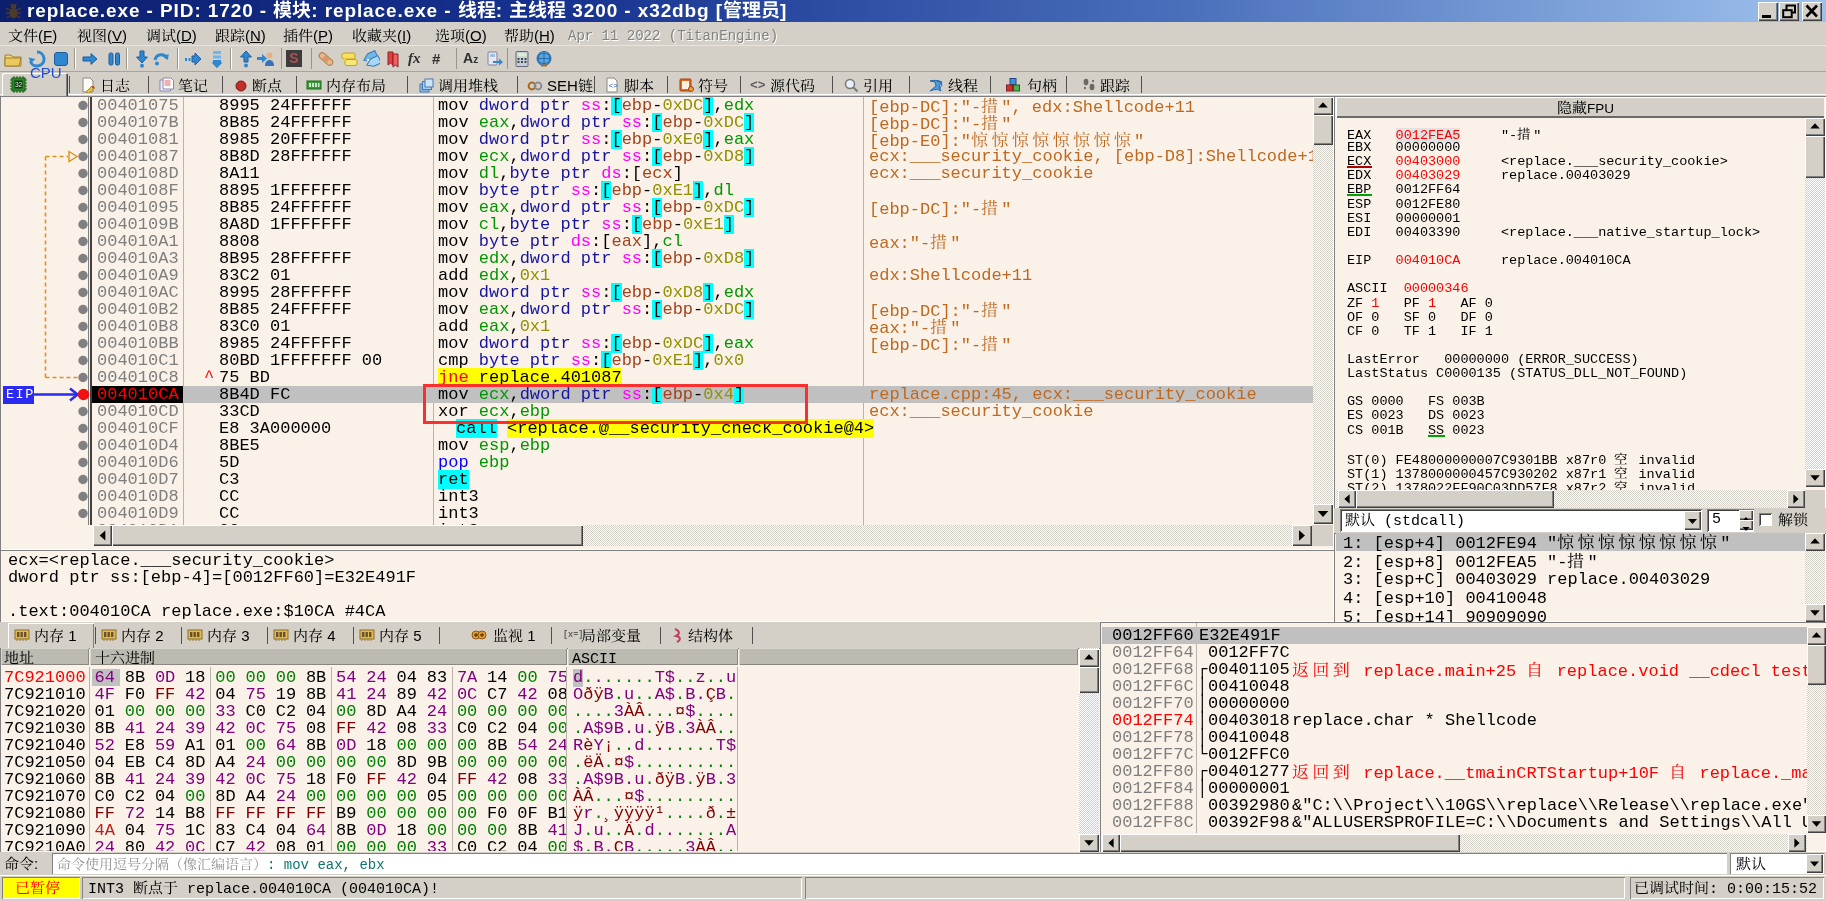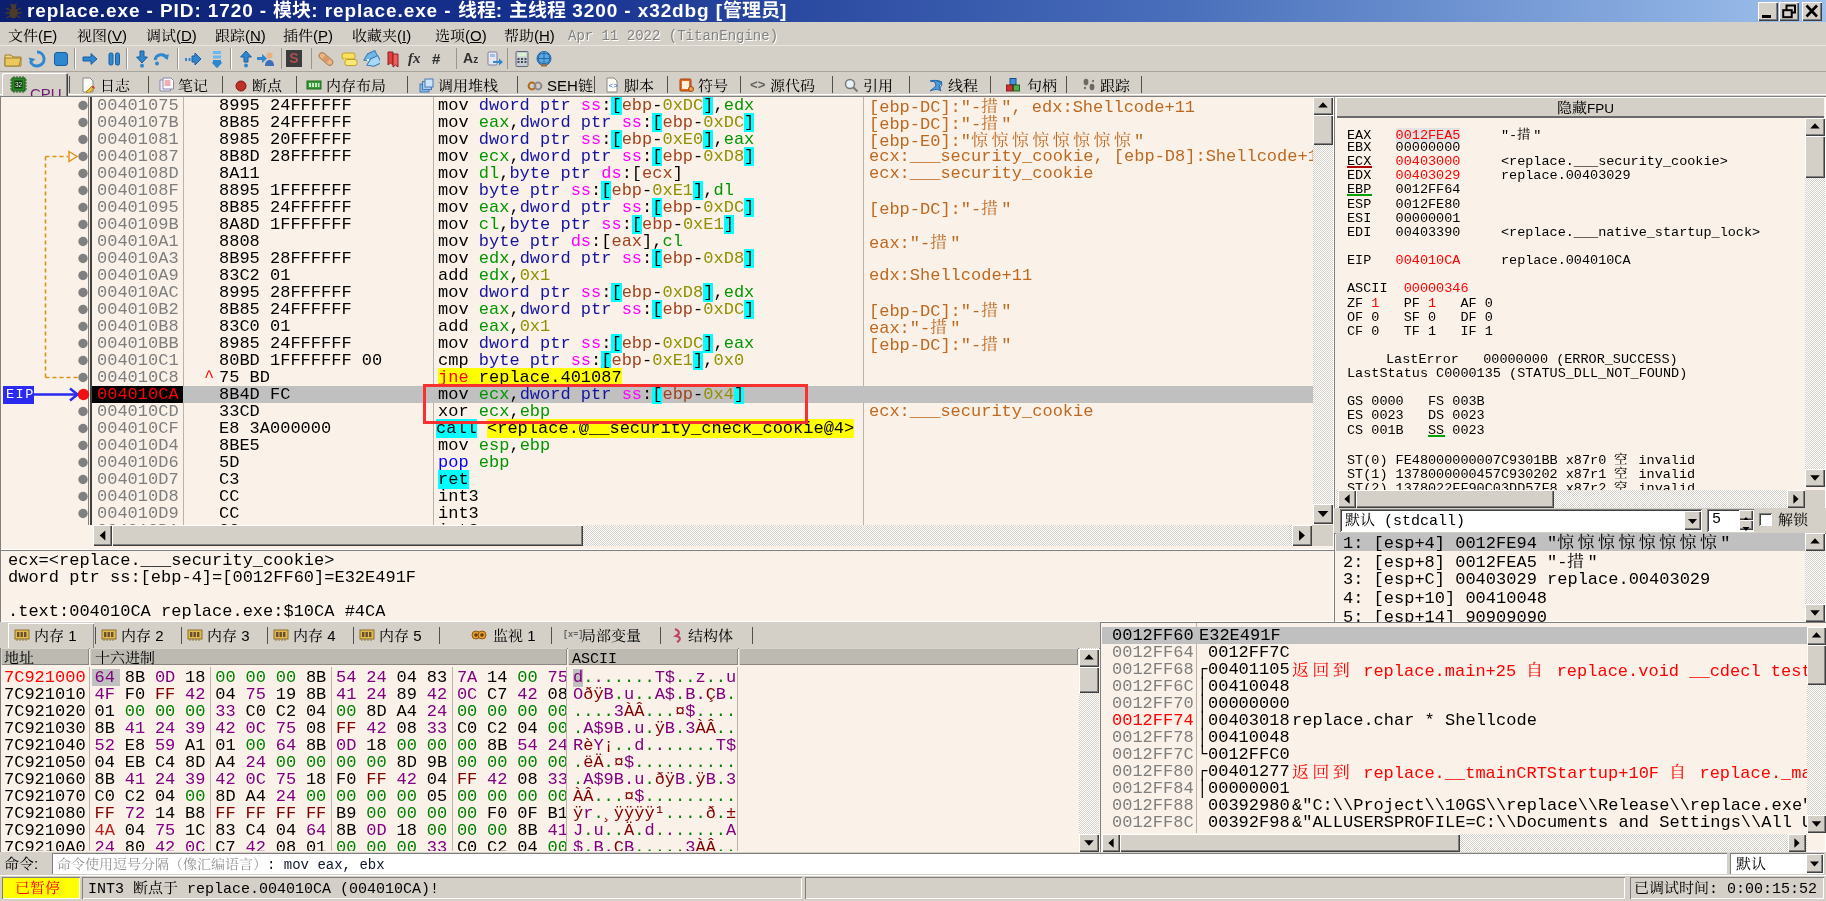--- a/index.html
+++ b/index.html
@@ -181,21 +181,21 @@
 <div class="ab" style="left:0;top:94px;width:1826px;height:2px;background:#d4d0c8;box-shadow:inset 0 1px 0 #fff"></div>
 <div class="ab" style="left:2px;top:73px;width:66px;height:23px;background:#d4d0c8;box-shadow:inset 1px 1px 0 #fff,inset -1px 0 0 #404040,inset -2px 0 0 #808080;border-radius:2px 2px 0 0"></div>
 <svg class="ab" style="left:10px;top:76px" width="17" height="17" viewBox="0 0 17 17">
     <rect x="2" y="2" width="13" height="13" fill="#2a8a2a" stroke="#1a5a1a"></rect>
     <rect x="4.5" y="4.5" width="8" height="8" fill="#0a3a0a"></rect>
     <text x="8.5" y="11" font-size="6.5" fill="#e8f0e8" text-anchor="middle" font-family="Liberation Sans">32</text>
     <g stroke="#1a5a1a">
       <path d="M4 0v2M7 0v2M10 0v2M13 0v2M4 15v2M7 15v2M10 15v2M13 15v2M0 4h2M0 7h2M0 10h2M0 13h2M15 4h2M15 7h2M15 10h2M15 13h2"></path>
     </g>
   </svg>
-<div class="ab" style="left:30px;top:85px;font:15px/17px 'Liberation Sans',sans-serif;color:#701a75">CPU</div>
+<div class="ab" style="left:30px;top:64px;font:15px/17px 'Liberation Sans',sans-serif;color:#1d4ed8">CPU</div>
 <div class="ab" style="left:148px;top:76px;width:1px;height:17px;background:#505050"></div>
 <svg class="ab" style="left:80px;top:77px" width="16" height="16" viewBox="0 0 16 16">
     <path d="M3 1h7l3 3v11H3z" fill="#fcfcf4" stroke="#888"></path>
     <path d="M6 15l6-6 2.5 2L9 16.5z" fill="#e8c040" stroke="#a08020"></path>
     <circle cx="13.2" cy="10.2" r="1.2" fill="#d04040"></circle>
   </svg>
 <div class="ab" style="left:100px;top:77px;white-space:pre"><svg class="cj " width="30" height="15" viewBox="0 -13.2 30 15" style="vertical-align:-1.8px;width:30px;height:15px">
       <path fill="#000" d="M11.0 -5.5V-0.7H4.0V-5.5ZM11.0 -6.0H4.0V-10.7H11.0ZM3.0 -11.1V1.1H3.2C3.7 1.1 4.0 0.8 4.0 0.6V-0.3H11.0V1.0H11.2C11.5 1.0 12.0 0.7 12.0 0.6V-10.5C12.3 -10.5 12.6 -10.6 12.7 -10.8L11.4 -11.7L10.9 -11.1H4.1L3.0 -11.6Z M20.7 -4.7 19.3 -4.9V-0.4C19.3 0.4 19.6 0.6 21.0 0.6H23.2C26.2 0.6 26.8 0.5 26.8 -0.0C26.8 -0.2 26.7 -0.3 26.3 -0.4L26.3 -2.5H26.1C25.9 -1.5 25.7 -0.8 25.6 -0.5C25.5 -0.4 25.4 -0.3 25.2 -0.3C24.9 -0.3 24.2 -0.3 23.2 -0.3H21.1C20.4 -0.3 20.3 -0.3 20.3 -0.6V-4.3C20.6 -4.4 20.7 -4.5 20.7 -4.7ZM17.9 -4.1 17.7 -4.1C17.6 -2.8 16.9 -1.6 16.2 -1.2C15.9 -1.0 15.7 -0.7 15.9 -0.4C16.1 -0.1 16.6 -0.2 17.0 -0.5C17.6 -1.0 18.3 -2.2 17.9 -4.1ZM26.4 -4.3 26.3 -4.1C27.1 -3.3 28.1 -1.9 28.3 -0.8C29.4 0.1 30.2 -2.5 26.4 -4.3ZM21.9 -5.4 21.7 -5.3C22.5 -4.6 23.4 -3.3 23.4 -2.3C24.4 -1.5 25.3 -3.9 21.9 -5.4ZM27.9 -10.8 27.1 -9.8H23.0V-12.0C23.4 -12.1 23.5 -12.2 23.5 -12.4L22.0 -12.6V-9.8H15.9L16.0 -9.4H22.0V-6.5H17.0L17.1 -6.1H27.7C27.9 -6.1 28.1 -6.1 28.1 -6.3C27.6 -6.8 26.7 -7.5 26.7 -7.5L26.0 -6.5H23.0V-9.4H28.8C29.0 -9.4 29.2 -9.4 29.2 -9.6C28.7 -10.1 27.9 -10.8 27.9 -10.8Z"></path>
     </svg></div>
 <div class="ab" style="left:222px;top:76px;width:1px;height:17px;background:#505050"></div>
@@ -450,33 +450,34 @@
     <div class="ab m" style="left:97px;top:289px;color:#ff0000">004010CA</div>
     <div class="ab" style="left:3px;top:289px;width:31px;height:18px;background:#2a2af0"></div>
     <div class="ab" style="left:6px;top:289px;font:13.5px/18px 'Liberation Mono',monospace;color:#fff;letter-spacing:1.5px">EIP</div>
     <svg class="ab" style="left:34px;top:289px" width="56" height="17" viewBox="0 0 56 17">
       <path d="M0 8.5h42" stroke="#2a2af0" stroke-width="2.6"></path>
       <path d="M36 2.5L43.5 8.5L36 14.5" stroke="#2a2af0" stroke-width="2.6" fill="none"></path>
       <circle cx="49.5" cy="8.5" r="5.7" fill="#f01212"></circle>
     </svg>
     <div class="ab m" style="left:219px;top:289px;color:#000">8B4D FC</div>
     <div class="ab m" style="left:438px;top:289px"><span style="color:#000;">mov </span><span style="color:#009600;">ecx</span><span style="color:#000;">,</span><span style="color:#1414a0;">dword ptr </span><span style="color:#ff00ff;">ss</span><span style="color:#000;">:</span><span style="color:#000;background:#00ffff;">[</span><span style="color:#a0421c;">ebp</span><span style="color:#000;">-</span><span style="color:#909000;">0x4</span><span style="color:#000;background:#00ffff;">]</span></div>
+    <div class="ab m" style="left:869px;top:289px"><span style="color:#be6820;">replace.cpp:45, ecx:___security_cookie</span></div>
     <svg class="ab" style="left:77px;top:306px" width="12" height="17">
       <circle cx="6" cy="8.5" r="4.7" fill="#808080"></circle>
     </svg>
     <div class="ab m" style="left:97px;top:306px;color:#7e7e7e">004010CD</div>
     <div class="ab m" style="left:219px;top:306px;color:#000">33CD</div>
     <div class="ab m" style="left:438px;top:306px"><span style="color:#000;">xor </span><span style="color:#009600;">ecx</span><span style="color:#000;">,</span><span style="color:#009600;">ebp</span></div>
     <div class="ab m" style="left:869px;top:306px"><span style="color:#be6820;">ecx:___security_cookie</span></div>
     <svg class="ab" style="left:77px;top:323px" width="12" height="17">
       <circle cx="6" cy="8.5" r="4.7" fill="#808080"></circle>
     </svg>
     <div class="ab m" style="left:97px;top:323px;color:#7e7e7e">004010CF</div>
     <div class="ab m" style="left:219px;top:323px;color:#000">E8 3A000000</div>
-    <div class="ab m" style="left:436px;top:323px"><span style="color:#000;background:#00ffff;">call</span><span style="color:#000;"> </span><span style="color:#000;background:#ffff00;">&lt;replace.@__security_check_cookie@4&gt;</span></div>
+    <div class="ab m" style="left:456px;top:323px"><span style="color:#000;background:#00ffff;">call</span><span style="color:#000;"> </span><span style="color:#000;background:#ffff00;">&lt;replace.@__security_check_cookie@4&gt;</span></div>
     <svg class="ab" style="left:77px;top:340px" width="12" height="17">
       <circle cx="6" cy="8.5" r="4.7" fill="#808080"></circle>
     </svg>
     <div class="ab m" style="left:97px;top:340px;color:#7e7e7e">004010D4</div>
     <div class="ab m" style="left:219px;top:340px;color:#000">8BE5</div>
     <div class="ab m" style="left:438px;top:340px"><span style="color:#000;">mov </span><span style="color:#009600;">esp</span><span style="color:#000;">,</span><span style="color:#009600;">ebp</span></div>
     <svg class="ab" style="left:77px;top:357px" width="12" height="17">
       <circle cx="6" cy="8.5" r="4.7" fill="#808080"></circle>
     </svg>
     <div class="ab m" style="left:97px;top:357px;color:#7e7e7e">004010D6</div>
@@ -550,21 +551,21 @@
 <div class="r" style="left:1347px;top:169px"><span style="color:#000">EDX   </span><span style="color:#ff0000">00403029</span><span style="color:#000">     replace.00403029</span></div>
 <div class="r" style="left:1347px;top:183px"><span style="color:#000">EBP   </span><span style="color:#000">0012FF64</span></div>
 <div class="r" style="left:1347px;top:198px"><span style="color:#000">ESP   </span><span style="color:#000">0012FE80</span></div>
 <div class="r" style="left:1347px;top:212px"><span style="color:#000">ESI   </span><span style="color:#000">00000001</span></div>
 <div class="r" style="left:1347px;top:226px"><span style="color:#000">EDI   </span><span style="color:#000">00403390</span><span style="color:#000">     &lt;replace.___native_startup_lock&gt;</span></div>
 <div class="r" style="left:1347px;top:254px"><span style="color:#000">EIP   </span><span style="color:#ff0000">004010CA</span><span style="color:#000">     replace.004010CA</span></div>
 <div class="r" style="left:1347px;top:282px"><span style="color:#000">ASCII  </span><span style="color:#ff0000">00000346</span></div>
 <div class="r" style="left:1347px;top:297px"><span style="color:#000">ZF </span><span style="color:#ff0000">1</span><span style="color:#000">   PF </span><span style="color:#ff0000">1</span><span style="color:#000">   AF 0</span></div>
 <div class="r" style="left:1347px;top:311px"><span style="color:#000">OF 0   SF 0   DF 0</span></div>
 <div class="r" style="left:1347px;top:325px"><span style="color:#000">CF 0   TF 1   IF 1</span></div>
-<div class="r" style="left:1386px;top:353px"><span style="color:#000">LastError   </span><span style="color:#000">00000000 (ERROR_SUCCESS)</span></div>
+<div class="r" style="left:1347px;top:353px"><span style="color:#000">LastError   </span><span style="color:#000">00000000 (ERROR_SUCCESS)</span></div>
 <div class="r" style="left:1347px;top:367px"><span style="color:#000">LastStatus C0000135 (STATUS_DLL_NOT_FOUND)</span></div>
 <div class="r" style="left:1347px;top:395px"><span style="color:#000">GS 0000   FS 003B</span></div>
 <div class="r" style="left:1347px;top:409px"><span style="color:#000">ES 0023   DS 0023</span></div>
 <div class="r" style="left:1347px;top:424px"><span style="color:#000">CS 001B   SS 0023</span></div>
 <div class="r" style="left:1347px;top:452px"><span style="color:#000">ST(0) FE48000000007C9301BB x87r0 </span><svg class="cj " width="16" height="14" viewBox="0 -11.9 16 14" style="vertical-align:-2.0px;width:16px;height:14px">
       <path fill="#000" d="M5.6 -7.5C6.0 -7.5 6.1 -7.5 6.2 -7.7L5.0 -8.4C4.3 -7.4 2.4 -5.7 1.0 -4.8L1.2 -4.7C2.8 -5.4 4.6 -6.6 5.6 -7.5ZM7.9 -8.1 7.8 -8.0C9.0 -7.3 10.8 -6.0 11.5 -5.0C12.8 -4.5 12.9 -7.0 7.9 -8.1ZM5.9 -11.5 5.8 -11.4C6.2 -10.9 6.7 -10.2 6.7 -9.6C7.6 -8.8 8.5 -10.8 5.9 -11.5ZM2.1 -10.1 1.8 -10.1C2.0 -9.1 1.5 -8.2 0.9 -7.9C0.7 -7.7 0.5 -7.4 0.6 -7.1C0.8 -6.8 1.3 -6.8 1.6 -7.1C2.0 -7.4 2.3 -8.0 2.3 -8.9H11.4C11.2 -8.4 11.0 -7.6 10.9 -7.1L11.0 -7.0C11.5 -7.5 12.1 -8.2 12.5 -8.8C12.7 -8.8 12.9 -8.8 13.0 -8.9L11.9 -9.9L11.3 -9.3H2.3C2.2 -9.6 2.2 -9.8 2.1 -10.1ZM11.6 -0.9 10.9 -0.0H7.2V-4.0H11.3C11.5 -4.0 11.6 -4.1 11.7 -4.3C11.2 -4.7 10.5 -5.2 10.5 -5.2L9.9 -4.4H2.0L2.1 -4.0H6.3V-0.0H0.7L0.8 0.4H12.4C12.6 0.4 12.7 0.3 12.8 0.2C12.3 -0.3 11.6 -0.9 11.6 -0.9Z"></path>
     </svg><span style="color:#000"> invalid</span></div>
 <div class="r" style="left:1347px;top:466px"><span style="color:#000">ST(1) 1378000000457C930202 x87r1 </span><svg class="cj " width="16" height="14" viewBox="0 -11.9 16 14" style="vertical-align:-2.0px;width:16px;height:14px">
       <path fill="#000" d="M5.6 -7.5C6.0 -7.5 6.1 -7.5 6.2 -7.7L5.0 -8.4C4.3 -7.4 2.4 -5.7 1.0 -4.8L1.2 -4.7C2.8 -5.4 4.6 -6.6 5.6 -7.5ZM7.9 -8.1 7.8 -8.0C9.0 -7.3 10.8 -6.0 11.5 -5.0C12.8 -4.5 12.9 -7.0 7.9 -8.1ZM5.9 -11.5 5.8 -11.4C6.2 -10.9 6.7 -10.2 6.7 -9.6C7.6 -8.8 8.5 -10.8 5.9 -11.5ZM2.1 -10.1 1.8 -10.1C2.0 -9.1 1.5 -8.2 0.9 -7.9C0.7 -7.7 0.5 -7.4 0.6 -7.1C0.8 -6.8 1.3 -6.8 1.6 -7.1C2.0 -7.4 2.3 -8.0 2.3 -8.9H11.4C11.2 -8.4 11.0 -7.6 10.9 -7.1L11.0 -7.0C11.5 -7.5 12.1 -8.2 12.5 -8.8C12.7 -8.8 12.9 -8.8 13.0 -8.9L11.9 -9.9L11.3 -9.3H2.3C2.2 -9.6 2.2 -9.8 2.1 -10.1ZM11.6 -0.9 10.9 -0.0H7.2V-4.0H11.3C11.5 -4.0 11.6 -4.1 11.7 -4.3C11.2 -4.7 10.5 -5.2 10.5 -5.2L9.9 -4.4H2.0L2.1 -4.0H6.3V-0.0H0.7L0.8 0.4H12.4C12.6 0.4 12.7 0.3 12.8 0.2C12.3 -0.3 11.6 -0.9 11.6 -0.9Z"></path>
     </svg><span style="color:#000"> invalid</span></div>
@@ -1022,21 +1023,21 @@
       <path d="M8.5 11l-4.5-5h9z"></path>
     </svg></div>
 <div class="sb" style="left:1079px;top:667px;width:20px;height:26px"></div>
 <div class="ab" style="left:0;top:852px;width:1826px;height:23px;background:#d4d0c8"></div>
 <div class="ab" style="left:4px;top:855px;white-space:pre"><svg class="cj " width="30" height="15" viewBox="0 -13.2 30 15" style="vertical-align:-1.8px;width:30px;height:15px">
       <path fill="#000" d="M4.2 -8.2 4.4 -7.7H10.3C10.5 -7.7 10.6 -7.8 10.7 -7.9C10.2 -8.4 9.4 -9.0 9.4 -9.0L8.7 -8.2ZM7.8 -11.8C8.9 -9.9 11.2 -8.1 13.7 -7.0C13.8 -7.4 14.1 -7.8 14.6 -7.8L14.6 -8.1C12.0 -8.9 9.5 -10.3 8.1 -12.0C8.5 -12.0 8.6 -12.1 8.7 -12.3L6.9 -12.7C6.1 -10.7 3.0 -8.0 0.5 -6.8L0.6 -6.6C3.4 -7.7 6.4 -9.9 7.8 -11.8ZM2.3 -5.9V0.1H2.5C2.8 0.1 3.2 -0.1 3.2 -0.2V-1.5H5.8V-0.4H5.9C6.2 -0.4 6.7 -0.6 6.7 -0.7V-5.4C7.0 -5.4 7.2 -5.5 7.3 -5.6L6.2 -6.5L5.7 -5.9H3.3L2.3 -6.4ZM5.8 -1.9H3.2V-5.5H5.8ZM8.2 -6.0V1.1H8.4C8.8 1.1 9.2 0.9 9.2 0.8V-5.6H11.9V-1.6C11.9 -1.4 11.9 -1.3 11.6 -1.3C11.4 -1.3 10.2 -1.4 10.2 -1.4V-1.2C10.7 -1.1 11.1 -1.0 11.2 -0.9C11.4 -0.7 11.5 -0.5 11.5 -0.2C12.7 -0.3 12.9 -0.8 12.9 -1.5V-5.4C13.2 -5.5 13.4 -5.6 13.5 -5.7L12.3 -6.6L11.8 -6.0H9.2L8.2 -6.5Z M21.4 -8.7 21.2 -8.6C21.8 -8.0 22.5 -7.0 22.6 -6.3C23.6 -5.5 24.5 -7.6 21.4 -8.7ZM22.8 -11.8C23.9 -9.6 26.2 -7.5 28.6 -6.2C28.8 -6.6 29.1 -7.0 29.6 -7.1L29.7 -7.3C27.1 -8.4 24.5 -10.0 23.1 -12.0C23.5 -12.0 23.7 -12.1 23.7 -12.2L21.8 -12.7C21.0 -10.5 17.9 -7.4 15.4 -5.9L15.5 -5.7C18.3 -7.0 21.4 -9.6 22.8 -11.8ZM19.7 -2.6 19.6 -2.4C21.1 -1.6 23.1 -0.0 23.9 1.2C24.9 1.5 25.2 0.2 23.1 -1.2C24.4 -2.2 26.2 -3.7 27.1 -4.6C27.5 -4.7 27.7 -4.7 27.8 -4.8L26.7 -5.9L25.9 -5.3H17.2L17.4 -4.8H25.8C25.0 -3.8 23.8 -2.4 22.8 -1.3C22.0 -1.8 21.0 -2.2 19.7 -2.6Z"></path>
     </svg><span style="font:15px/18px 'Liberation Sans',sans-serif;color:#000">:</span></div>
 <div class="ab in1" style="left:52px;top:853px;width:1675px;height:21px;background:#fff"></div>
 <div class="ab" style="left:57px;top:855px;white-space:pre"><svg class="cj " width="210" height="14" viewBox="0 -12.3 210 14" style="vertical-align:-1.7px;width:210px;height:14px">
       <path fill="#909090" d="M4.0 -7.6 4.1 -7.2H9.6C9.8 -7.2 9.9 -7.3 9.9 -7.4C9.5 -7.8 8.8 -8.4 8.8 -8.4L8.1 -7.6ZM7.3 -11.0C8.3 -9.2 10.5 -7.6 12.8 -6.6C12.9 -6.9 13.2 -7.2 13.6 -7.3L13.6 -7.5C11.2 -8.3 8.8 -9.6 7.5 -11.2C7.9 -11.2 8.1 -11.3 8.1 -11.5L6.5 -11.8C5.7 -10.0 2.8 -7.5 0.4 -6.3L0.5 -6.1C3.2 -7.2 6.0 -9.2 7.3 -11.0ZM2.1 -5.5V0.1H2.3C2.6 0.1 3.0 -0.1 3.0 -0.2V-1.4H5.4V-0.4H5.5C5.8 -0.4 6.3 -0.6 6.3 -0.6V-5.0C6.5 -5.1 6.7 -5.2 6.8 -5.3L5.8 -6.1L5.3 -5.5H3.1L2.1 -6.0ZM5.4 -1.8H3.0V-5.2H5.4ZM7.7 -5.6V1.1H7.8C8.2 1.1 8.5 0.8 8.5 0.7V-5.2H11.1V-1.5C11.1 -1.3 11.1 -1.2 10.9 -1.2C10.6 -1.2 9.5 -1.3 9.5 -1.3V-1.1C10.0 -1.0 10.3 -0.9 10.5 -0.8C10.6 -0.7 10.7 -0.4 10.7 -0.2C11.9 -0.3 12.0 -0.7 12.0 -1.4V-5.1C12.3 -5.1 12.5 -5.2 12.6 -5.3L11.5 -6.2L11.0 -5.6H8.6L7.7 -6.1Z M20.0 -8.2 19.8 -8.1C20.3 -7.5 21.0 -6.6 21.1 -5.8C22.0 -5.1 22.8 -7.1 20.0 -8.2ZM21.3 -11.0C22.3 -8.9 24.5 -7.0 26.7 -5.8C26.9 -6.2 27.2 -6.5 27.7 -6.7L27.7 -6.8C25.3 -7.9 22.9 -9.4 21.6 -11.2C21.9 -11.2 22.1 -11.3 22.1 -11.4L20.4 -11.9C19.6 -9.8 16.7 -6.9 14.3 -5.5L14.5 -5.3C17.1 -6.5 19.9 -8.9 21.3 -11.0ZM18.4 -2.4 18.3 -2.3C19.7 -1.5 21.6 -0.0 22.3 1.1C23.3 1.4 23.5 0.2 21.5 -1.1C22.8 -2.1 24.5 -3.5 25.3 -4.3C25.7 -4.4 25.9 -4.4 26.0 -4.5L24.9 -5.5L24.2 -4.9H16.1L16.2 -4.5H24.1C23.4 -3.6 22.2 -2.2 21.3 -1.3C20.6 -1.7 19.6 -2.1 18.4 -2.4Z M36.3 -11.7V-9.8H32.4L32.5 -9.4H36.3V-7.8H33.9L32.9 -8.2V-3.7H33.1C33.4 -3.7 33.8 -3.9 33.8 -4.0V-4.5H36.2C36.2 -3.5 35.9 -2.6 35.4 -1.9C34.8 -2.4 34.3 -3.0 33.9 -3.6L33.7 -3.5C34.0 -2.7 34.5 -2.0 35.1 -1.4C34.3 -0.4 33.2 0.3 31.6 0.9L31.7 1.1C33.5 0.6 34.7 -0.1 35.6 -0.9C36.8 0.2 38.6 0.8 40.8 1.1C40.9 0.6 41.2 0.3 41.6 0.2V0.0C39.4 -0.1 37.5 -0.6 36.1 -1.4C36.7 -2.3 37.0 -3.3 37.1 -4.5H39.6V-3.7H39.7C40.1 -3.7 40.5 -3.9 40.5 -4.0V-7.2C40.8 -7.3 41.0 -7.4 41.1 -7.5L40.0 -8.4L39.5 -7.8H37.2V-9.4H41.1C41.3 -9.4 41.4 -9.4 41.5 -9.6C41.0 -10.0 40.2 -10.6 40.2 -10.6L39.5 -9.8H37.2V-11.2C37.5 -11.2 37.7 -11.4 37.7 -11.6ZM39.6 -4.9H37.2L37.2 -5.4V-7.4H39.6ZM33.8 -4.9V-7.4H36.3V-5.4L36.3 -4.9ZM31.6 -11.7C30.9 -9.1 29.7 -6.4 28.5 -4.7L28.7 -4.6C29.3 -5.2 29.9 -5.9 30.4 -6.7V1.1H30.6C30.9 1.1 31.3 0.9 31.3 0.8V-7.6C31.6 -7.6 31.7 -7.7 31.7 -7.8L31.2 -8.0C31.7 -9.0 32.1 -10.0 32.5 -11.0C32.8 -11.0 33.0 -11.1 33.1 -11.3Z M45.3 -7.0H48.6V-4.1H45.2C45.3 -4.9 45.3 -5.7 45.3 -6.5ZM45.3 -7.4V-10.3H48.6V-7.4ZM44.4 -10.7V-6.5C44.4 -3.8 44.2 -1.1 42.5 0.9L42.7 1.1C44.2 -0.2 44.9 -1.9 45.1 -3.7H48.6V1.0H48.7C49.2 1.0 49.5 0.7 49.5 0.7V-3.7H53.1V-0.4C53.1 -0.2 53.0 -0.1 52.8 -0.1C52.5 -0.1 51.0 -0.2 51.0 -0.2V0.0C51.6 0.1 52.0 0.2 52.2 0.4C52.4 0.5 52.5 0.8 52.5 1.1C53.9 0.9 54.0 0.4 54.0 -0.3V-10.1C54.3 -10.2 54.6 -10.3 54.7 -10.4L53.5 -11.4L53.0 -10.7H45.4L44.4 -11.2ZM53.1 -7.0V-4.1H49.5V-7.0ZM53.1 -7.4H49.5V-10.3H53.1Z M62.5 -5.1 62.3 -5.0C62.7 -4.3 63.1 -3.2 63.2 -2.3C64.0 -1.6 64.8 -3.4 62.5 -5.1ZM67.9 -11.6 67.3 -10.8H60.7L60.8 -10.4H68.8C69.0 -10.4 69.1 -10.5 69.2 -10.6C68.7 -11.1 67.9 -11.6 67.9 -11.6ZM57.4 -11.5 57.2 -11.4C57.8 -10.6 58.6 -9.4 58.8 -8.5C59.8 -7.8 60.5 -9.9 57.4 -11.5ZM62.4 -6.1V-8.3H67.2V-6.1ZM62.4 -5.3V-5.7H67.2V-5.1H67.4C67.6 -5.1 68.1 -5.3 68.1 -5.4V-8.1C68.4 -8.2 68.6 -8.3 68.7 -8.4L67.6 -9.3L67.1 -8.7H62.4L61.5 -9.2V-5.0H61.6C62.0 -5.0 62.4 -5.2 62.4 -5.3ZM68.2 -2.7 67.5 -1.9H65.6C66.2 -2.7 66.7 -3.8 67.0 -4.5C67.3 -4.5 67.5 -4.6 67.5 -4.8L66.2 -5.1C66.0 -4.2 65.6 -2.9 65.3 -1.9H60.4L60.5 -1.5H69.0C69.2 -1.5 69.3 -1.6 69.4 -1.7C68.9 -2.1 68.2 -2.7 68.2 -2.7ZM58.7 -1.8C58.1 -1.3 57.2 -0.6 56.6 -0.1L57.4 0.9C57.5 0.8 57.6 0.7 57.5 0.6C58.0 -0.1 58.8 -1.0 59.1 -1.5C59.2 -1.6 59.3 -1.7 59.5 -1.5C60.8 0.2 62.2 0.6 64.8 0.6C66.3 0.6 67.5 0.6 68.8 0.6C68.9 0.3 69.1 -0.0 69.5 -0.1V-0.3C67.9 -0.2 66.6 -0.2 65.1 -0.2C62.5 -0.2 61.0 -0.5 59.7 -1.8C59.7 -1.9 59.6 -2.0 59.6 -2.0V-6.4C60.0 -6.5 60.2 -6.6 60.3 -6.7L59.1 -7.7L58.5 -7.0H56.7L56.8 -6.6H58.7Z M82.2 -6.7 81.5 -5.8H70.7L70.8 -5.4H74.1C73.9 -4.9 73.7 -4.2 73.4 -3.7C73.2 -3.6 72.9 -3.5 72.8 -3.4L73.8 -2.6L74.2 -3.1H80.5C80.2 -1.7 79.8 -0.4 79.4 -0.2C79.2 -0.0 79.1 -0.0 78.8 -0.0C78.4 -0.0 77.1 -0.1 76.4 -0.2L76.4 0.1C77.0 0.1 77.7 0.3 78.0 0.4C78.2 0.6 78.3 0.8 78.3 1.1C78.9 1.1 79.5 0.9 79.9 0.7C80.6 0.2 81.1 -1.3 81.4 -3.0C81.7 -3.0 81.8 -3.1 81.9 -3.2L80.9 -4.0L80.4 -3.5H74.3C74.5 -4.1 74.9 -4.8 75.1 -5.4H83.0C83.2 -5.4 83.4 -5.5 83.4 -5.6C83.0 -6.1 82.2 -6.7 82.2 -6.7ZM74.0 -6.9V-7.4H80.1V-6.8H80.2C80.5 -6.8 81.0 -7.0 81.0 -7.1V-10.4C81.3 -10.5 81.5 -10.6 81.6 -10.7L80.5 -11.6L79.9 -11.0H74.0L73.1 -11.5V-6.5H73.2C73.6 -6.5 74.0 -6.8 74.0 -6.9ZM80.1 -10.6V-7.9H74.0V-10.6Z M90.4 -11.2 88.9 -11.7C88.2 -9.5 86.6 -6.9 84.4 -5.3L84.6 -5.1C87.1 -6.5 88.9 -9.0 89.8 -11.0C90.1 -10.9 90.3 -11.0 90.4 -11.2ZM93.5 -11.5 92.5 -11.8 92.4 -11.7C93.1 -8.6 94.4 -6.6 96.7 -5.3C96.9 -5.6 97.2 -5.9 97.6 -6.0L97.7 -6.1C95.4 -7.0 93.8 -8.9 93.0 -10.9C93.2 -11.1 93.4 -11.3 93.5 -11.5ZM90.6 -6.1H86.5L86.6 -5.7H89.6C89.5 -3.7 88.9 -1.2 85.2 0.9L85.3 1.1C89.6 -0.8 90.4 -3.4 90.6 -5.7H93.9C93.7 -2.8 93.5 -0.6 93.0 -0.2C92.9 -0.1 92.8 -0.1 92.5 -0.1C92.2 -0.1 91.0 -0.2 90.4 -0.2L90.3 0.0C90.9 0.1 91.6 0.2 91.8 0.4C92.0 0.5 92.1 0.8 92.1 1.1C92.8 1.1 93.3 0.9 93.7 0.5C94.3 -0.1 94.7 -2.4 94.8 -5.6C95.1 -5.6 95.3 -5.7 95.4 -5.8L94.3 -6.7L93.7 -6.1Z M105.3 -5.0 105.2 -4.9C105.4 -4.5 105.8 -3.8 105.8 -3.2C106.5 -2.6 107.2 -4.0 105.3 -5.0ZM110.1 -11.6 109.5 -10.8H103.5L103.6 -10.4H110.9C111.1 -10.4 111.2 -10.5 111.3 -10.6C110.8 -11.1 110.1 -11.6 110.1 -11.6ZM109.0 -3.4 108.6 -2.9H107.7C108.1 -3.4 108.5 -4.0 108.7 -4.4C109.0 -4.3 109.1 -4.5 109.2 -4.6L108.0 -5.0C107.9 -4.5 107.6 -3.6 107.4 -2.9H104.5L104.6 -2.5H106.5V0.5H106.7C107.1 0.5 107.4 0.3 107.4 0.3V-2.5H109.5C109.7 -2.5 109.8 -2.5 109.9 -2.7C109.5 -3.0 109.0 -3.4 109.0 -3.4ZM105.1 -6.5V-6.9H109.1V-6.3H109.2C109.5 -6.3 109.9 -6.5 109.9 -6.6V-8.7C110.2 -8.8 110.4 -8.9 110.5 -9.0L109.4 -9.8L108.9 -9.3H105.2L104.2 -9.7V-6.2H104.4C104.7 -6.2 105.1 -6.4 105.1 -6.5ZM109.1 -8.8V-7.3H105.1V-8.8ZM103.2 -6.1V1.1H103.4C103.8 1.1 104.1 0.8 104.1 0.8V-5.2H110.0V-0.2C110.0 -0.0 109.9 0.0 109.7 0.0C109.5 0.0 108.4 -0.0 108.4 -0.0V0.2C108.9 0.2 109.2 0.4 109.3 0.5C109.5 0.6 109.6 0.9 109.6 1.1C110.7 1.0 110.9 0.6 110.9 -0.1V-5.1C111.1 -5.1 111.4 -5.2 111.5 -5.3L110.3 -6.2L109.9 -5.7H104.3ZM99.2 -11.3V1.1H99.3C99.8 1.1 100.0 0.8 100.0 0.8V-10.5H101.8C101.5 -9.4 101.1 -7.8 100.8 -6.9C101.6 -5.9 101.9 -4.8 101.9 -3.9C101.9 -3.3 101.8 -3.0 101.6 -2.9C101.5 -2.8 101.4 -2.8 101.2 -2.8C101.1 -2.8 100.6 -2.8 100.4 -2.8V-2.6C100.7 -2.5 100.9 -2.5 101.0 -2.4C101.1 -2.3 101.2 -2.0 101.2 -1.7C102.4 -1.7 102.8 -2.3 102.8 -3.6C102.8 -4.7 102.4 -5.9 101.1 -6.9C101.7 -7.8 102.4 -9.4 102.8 -10.2C103.2 -10.2 103.3 -10.3 103.5 -10.4L102.4 -11.4L101.8 -10.9H100.2Z M125.1 -11.6 124.9 -11.9C123.0 -10.7 121.1 -8.7 121.1 -5.3C121.1 -1.9 123.0 0.0 124.9 1.2L125.1 1.0C123.5 -0.4 122.0 -2.4 122.0 -5.3C122.0 -8.3 123.5 -10.3 125.1 -11.6Z M131.7 -8.8C132.1 -9.2 132.5 -9.7 132.8 -10.1H135.7C135.4 -9.6 135.1 -9.1 134.8 -8.7H132.1ZM131.9 -5.8V-6.1H133.3C132.6 -5.1 131.5 -4.4 130.1 -3.8L130.2 -3.5C131.7 -4.0 132.9 -4.7 133.8 -5.5C134.0 -5.3 134.1 -5.1 134.3 -4.8C133.3 -3.7 131.6 -2.6 130.1 -2.0L130.2 -1.8C131.8 -2.3 133.5 -3.1 134.7 -4.0C134.8 -3.8 134.9 -3.6 134.9 -3.3C133.7 -2.0 131.7 -0.6 129.8 -0.1L129.8 0.2C131.8 -0.2 133.8 -1.3 135.1 -2.5C135.3 -1.4 135.1 -0.4 134.8 -0.1C134.8 0.1 134.7 0.1 134.5 0.1C134.2 0.1 133.2 0.0 132.7 -0.0V0.2C133.2 0.3 133.6 0.4 133.8 0.5C134.0 0.6 134.1 0.8 134.1 1.1C134.8 1.1 135.3 0.9 135.5 0.6C136.1 -0.1 136.2 -1.7 135.6 -3.3L136.3 -3.6C136.7 -1.9 137.6 -0.7 138.8 0.1C138.9 -0.3 139.2 -0.6 139.5 -0.6L139.6 -0.8C138.2 -1.3 137.1 -2.3 136.6 -3.7C137.4 -4.0 138.1 -4.4 138.6 -4.7C138.7 -4.6 138.9 -4.6 139.0 -4.7L138.0 -5.5C137.5 -5.1 136.4 -4.2 135.5 -3.6C135.2 -4.4 134.7 -5.1 134.0 -5.7L134.3 -6.1H137.7V-5.6H137.8C138.1 -5.6 138.5 -5.8 138.5 -5.9V-8.2C138.8 -8.2 139.0 -8.3 139.1 -8.4L138.0 -9.2L137.5 -8.7H135.2C135.8 -9.1 136.4 -9.6 136.7 -10.0C137.0 -10.0 137.2 -10.0 137.3 -10.1L136.3 -11.1L135.7 -10.5H133.2C133.3 -10.7 133.5 -11.0 133.6 -11.2C134.0 -11.1 134.1 -11.2 134.1 -11.3L132.7 -11.8C132.1 -10.3 130.9 -8.6 129.6 -7.5L129.8 -7.4C130.2 -7.6 130.6 -7.9 131.0 -8.2V-5.5H131.2C131.6 -5.5 131.9 -5.7 131.9 -5.8ZM129.5 -7.9 129.0 -8.1C129.4 -9.0 129.8 -10.0 130.2 -11.0C130.5 -11.0 130.7 -11.1 130.7 -11.3L129.3 -11.7C128.6 -9.1 127.5 -6.4 126.4 -4.6L126.7 -4.5C127.2 -5.1 127.7 -5.8 128.2 -6.6V1.1H128.4C128.7 1.1 129.1 0.9 129.1 0.8V-7.7C129.3 -7.7 129.5 -7.8 129.5 -7.9ZM137.7 -8.3V-6.5H134.6C135.0 -7.0 135.3 -7.6 135.5 -8.3ZM134.6 -8.3C134.3 -7.6 134.0 -7.0 133.6 -6.5H131.9V-8.3Z M141.6 -2.8C141.4 -2.8 140.9 -2.8 140.9 -2.8V-2.5C141.2 -2.5 141.4 -2.5 141.6 -2.3C141.9 -2.1 142.0 -1.0 141.8 0.4C141.9 0.9 142.0 1.1 142.3 1.1C142.8 1.1 143.1 0.7 143.1 0.1C143.1 -1.0 142.7 -1.6 142.7 -2.3C142.7 -2.6 142.8 -3.1 142.9 -3.5C143.1 -4.2 144.4 -7.5 145.1 -9.2L144.8 -9.3C142.2 -3.6 142.2 -3.6 141.9 -3.1C141.8 -2.8 141.7 -2.8 141.6 -2.8ZM140.7 -8.4 140.6 -8.3C141.2 -7.9 141.9 -7.2 142.1 -6.6C143.2 -6.1 143.7 -8.1 140.7 -8.4ZM141.8 -11.6 141.7 -11.4C142.3 -11.0 143.1 -10.2 143.4 -9.6C144.4 -9.0 144.9 -11.1 141.8 -11.6ZM145.5 -10.9V-0.3C145.3 -0.2 145.2 -0.1 145.1 -0.0L146.1 0.7L146.5 0.2H153.3C153.5 0.2 153.6 0.1 153.6 -0.1C153.2 -0.5 152.5 -1.1 152.5 -1.1L151.9 -0.3H146.4V-9.9H152.8C153.0 -9.9 153.2 -10.0 153.2 -10.1C152.7 -10.5 152.0 -11.1 152.0 -11.1L151.3 -10.3H146.6Z M154.6 -1.0 155.2 0.2C155.3 0.1 155.4 0.0 155.5 -0.2C156.9 -0.9 158.0 -1.5 158.7 -2.0L158.7 -2.2C157.1 -1.7 155.4 -1.2 154.6 -1.0ZM158.1 -11.1 156.8 -11.6C156.4 -10.6 155.5 -8.5 154.7 -7.6C154.6 -7.6 154.4 -7.5 154.4 -7.5L154.9 -6.3C155.0 -6.3 155.1 -6.4 155.2 -6.5C155.8 -6.7 156.4 -6.9 156.9 -7.0C156.3 -5.9 155.6 -4.8 154.9 -4.2C154.8 -4.1 154.6 -4.1 154.6 -4.1L155.1 -2.8C155.2 -2.9 155.3 -3.0 155.4 -3.1C156.8 -3.5 158.1 -4.0 158.8 -4.3L158.8 -4.5C157.5 -4.3 156.3 -4.2 155.4 -4.1C156.7 -5.3 158.0 -7.0 158.7 -8.3C159.0 -8.2 159.2 -8.3 159.2 -8.4L158.0 -9.1C157.8 -8.7 157.5 -8.1 157.2 -7.5C156.4 -7.4 155.7 -7.4 155.1 -7.4C156.0 -8.4 157.0 -9.8 157.6 -10.8C157.8 -10.8 158.0 -10.9 158.1 -11.1ZM161.2 -3.0V-5.0H162.4V-3.0ZM163.1 0.2V-2.6H164.2V-0.1H164.3C164.6 -0.1 164.9 -0.3 164.9 -0.4V-2.6H166.0V-0.1C166.0 0.0 166.0 0.1 165.8 0.1C165.6 0.1 164.9 0.0 164.9 0.0V0.3C165.3 0.3 165.5 0.4 165.6 0.5C165.7 0.6 165.7 0.9 165.8 1.1C166.7 1.0 166.8 0.6 166.8 -0.0V-4.9C167.1 -5.0 167.3 -5.1 167.4 -5.2L166.3 -5.9L165.9 -5.4H161.4L160.4 -5.9V1.0H160.6C160.9 1.0 161.2 0.8 161.2 0.8V-2.6H162.4V0.4H162.5C162.8 0.4 163.0 0.3 163.1 0.2ZM159.4 -10.0V-6.5C159.4 -3.9 159.2 -1.2 157.7 1.0L157.9 1.1C160.1 -1.0 160.2 -4.1 160.2 -6.5V-7.2H165.8V-6.5H165.9C166.2 -6.5 166.6 -6.7 166.6 -6.8V-9.4C166.8 -9.4 167.0 -9.5 167.1 -9.6L166.1 -10.3L165.7 -9.9H163.5C164.1 -10.0 164.2 -11.2 162.2 -11.8L162.1 -11.7C162.5 -11.3 163.0 -10.6 163.0 -10.0C163.1 -9.9 163.2 -9.9 163.3 -9.9H160.4L159.4 -10.3ZM160.2 -7.6V-9.5H165.8V-7.6ZM166.0 -3.0H164.9V-5.0H166.0ZM164.2 -3.0H163.1V-5.0H164.2Z M169.7 -11.7 169.5 -11.6C170.1 -10.9 170.8 -9.8 171.0 -9.0C172.0 -8.3 172.7 -10.3 169.7 -11.7ZM171.4 -7.4C171.6 -7.5 171.8 -7.6 171.9 -7.7L171.0 -8.5L170.5 -8.0H168.5L168.7 -7.5H170.5V-1.4C170.5 -1.1 170.4 -1.0 170.0 -0.8L170.6 0.4C170.7 0.3 170.9 0.1 171.0 -0.1C171.9 -1.1 172.8 -2.0 173.2 -2.5L173.1 -2.6L171.4 -1.5ZM174.7 0.8V0.2H179.1V0.9H179.3C179.6 0.9 180.0 0.7 180.0 0.6V-3.2C180.3 -3.2 180.5 -3.3 180.6 -3.5L179.5 -4.3L179.0 -3.8H174.8L173.8 -4.2V1.1H174.0C174.3 1.1 174.7 0.9 174.7 0.8ZM179.1 -3.3V-0.3H174.7V-3.3ZM179.9 -11.6 179.3 -10.8H172.7L172.8 -10.4H175.6L175.2 -8.6H172.9L173.0 -8.2H175.1C174.8 -7.2 174.6 -6.3 174.4 -5.6H172.0L172.1 -5.2H181.3C181.5 -5.2 181.6 -5.2 181.7 -5.4C181.3 -5.8 180.6 -6.4 180.6 -6.4L180.0 -5.6H179.6V-8.0C179.8 -8.1 180.1 -8.2 180.2 -8.3L179.1 -9.1L178.5 -8.6H176.1L176.5 -10.4H180.7C180.9 -10.4 181.0 -10.5 181.0 -10.6C180.6 -11.0 179.9 -11.6 179.9 -11.6ZM176.0 -8.2H178.7V-5.6H175.3C175.5 -6.3 175.7 -7.2 176.0 -8.2Z M187.7 -11.8 187.6 -11.7C188.1 -11.2 188.6 -10.4 188.7 -9.7C189.7 -9.1 190.5 -11.0 187.7 -11.8ZM194.1 -10.3 193.4 -9.5H182.6L182.7 -9.0H195.0C195.2 -9.0 195.3 -9.1 195.4 -9.3C194.9 -9.7 194.1 -10.3 194.1 -10.3ZM192.3 -6.2 191.6 -5.4H184.8L184.9 -5.0H193.1C193.3 -5.0 193.4 -5.0 193.5 -5.2C193.0 -5.6 192.3 -6.2 192.3 -6.2ZM192.2 -8.2 191.6 -7.4H184.8L184.9 -7.0H193.1C193.3 -7.0 193.4 -7.0 193.4 -7.2C193.0 -7.6 192.2 -8.2 192.2 -8.2ZM192.0 -0.2H185.9V-3.0H192.0ZM185.9 0.8V0.2H192.0V1.0H192.2C192.5 1.0 192.9 0.8 192.9 0.7V-2.8C193.2 -2.9 193.4 -3.0 193.5 -3.1L192.4 -3.9L191.9 -3.4H186.0L185.0 -3.8V1.1H185.2C185.6 1.1 185.9 0.9 185.9 0.8Z M197.1 -11.9 196.9 -11.6C198.5 -10.3 200.0 -8.3 200.0 -5.3C200.0 -2.4 198.5 -0.4 196.9 1.0L197.1 1.2C199.0 0.0 200.9 -1.9 200.9 -5.3C200.9 -8.7 199.0 -10.7 197.1 -11.9Z"></path>
-    </svg><span style="font:14px/18px 'Liberation Mono',monospace;color:#0f172a">: mov eax, ebx</span></div>
+    </svg><span style="font:14px/18px 'Liberation Mono',monospace;color:#0f766e">: mov eax, ebx</span></div>
 <div class="ab in1" style="left:1730px;top:853px;width:94px;height:21px;background:#fff"></div>
 <div class="ab" style="left:1736px;top:855px"><svg class="cj " width="30" height="15" viewBox="0 -13.2 30 15" style="vertical-align:-1.8px;width:30px;height:15px">
       <path fill="#000" d="M4.6 -2.5 4.4 -2.4C4.8 -1.8 5.1 -0.9 5.1 -0.2C5.9 0.5 6.8 -1.1 4.6 -2.5ZM6.1 -2.9 6.0 -2.8C6.4 -2.4 6.8 -1.6 6.8 -1.1C7.6 -0.4 8.4 -2.1 6.1 -2.9ZM3.2 -2.1 3.0 -2.1C3.1 -1.4 3.3 -0.4 3.1 0.4C3.8 1.3 4.9 -0.3 3.2 -2.1ZM1.9 -2.0 1.6 -2.0C1.7 -1.2 1.2 -0.3 0.8 0.1C0.6 0.3 0.4 0.7 0.6 1.0C0.8 1.3 1.3 1.2 1.6 0.9C2.0 0.4 2.2 -0.6 1.9 -2.0ZM2.5 -10.6 2.3 -10.5C2.6 -9.9 2.9 -8.9 2.9 -8.2C3.4 -7.6 4.2 -8.9 2.5 -10.6ZM11.6 -11.7 11.4 -11.6C11.9 -11.0 12.5 -10.1 12.6 -9.3C13.5 -8.6 14.4 -10.5 11.6 -11.7ZM6.4 -10.2 5.4 -10.6C5.3 -10.0 5.1 -8.8 4.9 -8.1L5.1 -8.0C5.5 -8.6 5.9 -9.4 6.1 -9.9C6.2 -9.9 6.4 -9.9 6.4 -10.0V-7.3H4.6V-11.3H6.4ZM2.1 -6.5V-6.9H3.8V-5.5H1.1L1.2 -5.0H3.8V-3.6C2.4 -3.5 1.3 -3.4 0.6 -3.3L1.1 -2.2C1.2 -2.2 1.3 -2.3 1.4 -2.5C4.2 -3.0 6.3 -3.4 7.9 -3.8L7.8 -4.0L4.7 -3.7V-5.0H7.3C7.5 -5.0 7.6 -5.1 7.7 -5.3C7.3 -5.7 6.6 -6.2 6.6 -6.2L6.0 -5.5H4.7V-6.9H6.4V-6.4H6.6C6.8 -6.4 7.3 -6.6 7.3 -6.7V-11.2C7.5 -11.2 7.8 -11.3 7.9 -11.4L6.8 -12.2L6.3 -11.7H2.2L1.3 -12.2V-6.2H1.4C1.8 -6.2 2.1 -6.4 2.1 -6.5ZM3.9 -7.3H2.1V-11.3H3.9ZM13.2 -8.7 12.6 -7.9H10.7C10.8 -9.1 10.8 -10.4 10.8 -11.8C11.2 -11.9 11.3 -12.0 11.4 -12.3L9.9 -12.4C9.8 -10.7 9.8 -9.2 9.8 -7.9H7.5L7.6 -7.4H9.8C9.6 -3.7 8.8 -1.1 6.1 0.9L6.3 1.2C9.6 -0.8 10.5 -3.4 10.7 -7.3C11.0 -3.6 11.8 -0.8 13.6 1.0C13.8 0.6 14.2 0.3 14.5 0.3L14.6 0.2C12.6 -1.3 11.4 -4.0 11.0 -7.4H14.0C14.2 -7.4 14.3 -7.5 14.4 -7.7C13.9 -8.1 13.2 -8.7 13.2 -8.7Z M17.1 -12.5 16.9 -12.4C17.6 -11.7 18.4 -10.6 18.6 -9.8C19.7 -9.1 20.4 -11.3 17.1 -12.5ZM18.6 -7.9C18.9 -8.0 19.1 -8.1 19.2 -8.2L18.2 -9.1L17.7 -8.5H15.6L15.7 -8.1H17.7V-1.5C17.7 -1.3 17.6 -1.2 17.1 -0.9L17.8 0.3C17.9 0.2 18.1 0.1 18.2 -0.2C19.5 -1.6 20.6 -3.0 21.1 -3.7L21.0 -3.9C20.2 -3.1 19.3 -2.4 18.6 -1.9ZM24.6 -11.8C25.0 -11.8 25.1 -12.0 25.1 -12.2L23.6 -12.4C23.6 -7.3 23.8 -2.6 18.9 0.9L19.1 1.2C23.1 -1.2 24.1 -4.4 24.5 -7.8C24.9 -4.3 25.9 -1.0 28.5 1.1C28.7 0.6 29.0 0.3 29.5 0.3L29.5 0.1C26.0 -2.3 24.9 -5.9 24.6 -9.9Z"></path>
     </svg></div>
 <div class="sb" style="left:1806px;top:854px;width:17px;height:19px"><svg width="17" height="19" viewBox="0 0 17 19">
       <path d="M8.5 12.5l-4.5-5h9z" fill="#000"></path>
     </svg></div>
 <div class="ab" style="left:0;top:875px;width:1826px;height:26px;background:#d4d0c8;box-shadow:inset 0 1px 0 #fff"></div>
 <div class="ab" style="left:2px;top:877px;width:78px;height:22px;background:#ffff00;box-shadow:inset 1px 1px 0 #808080,inset -1px -1px 0 #fff"></div>
 <div class="ab" style="left:15px;top:879px"><svg class="cj " width="45" height="15" viewBox="0 -13.2 45 15" style="vertical-align:-1.8px;width:45px;height:15px">

